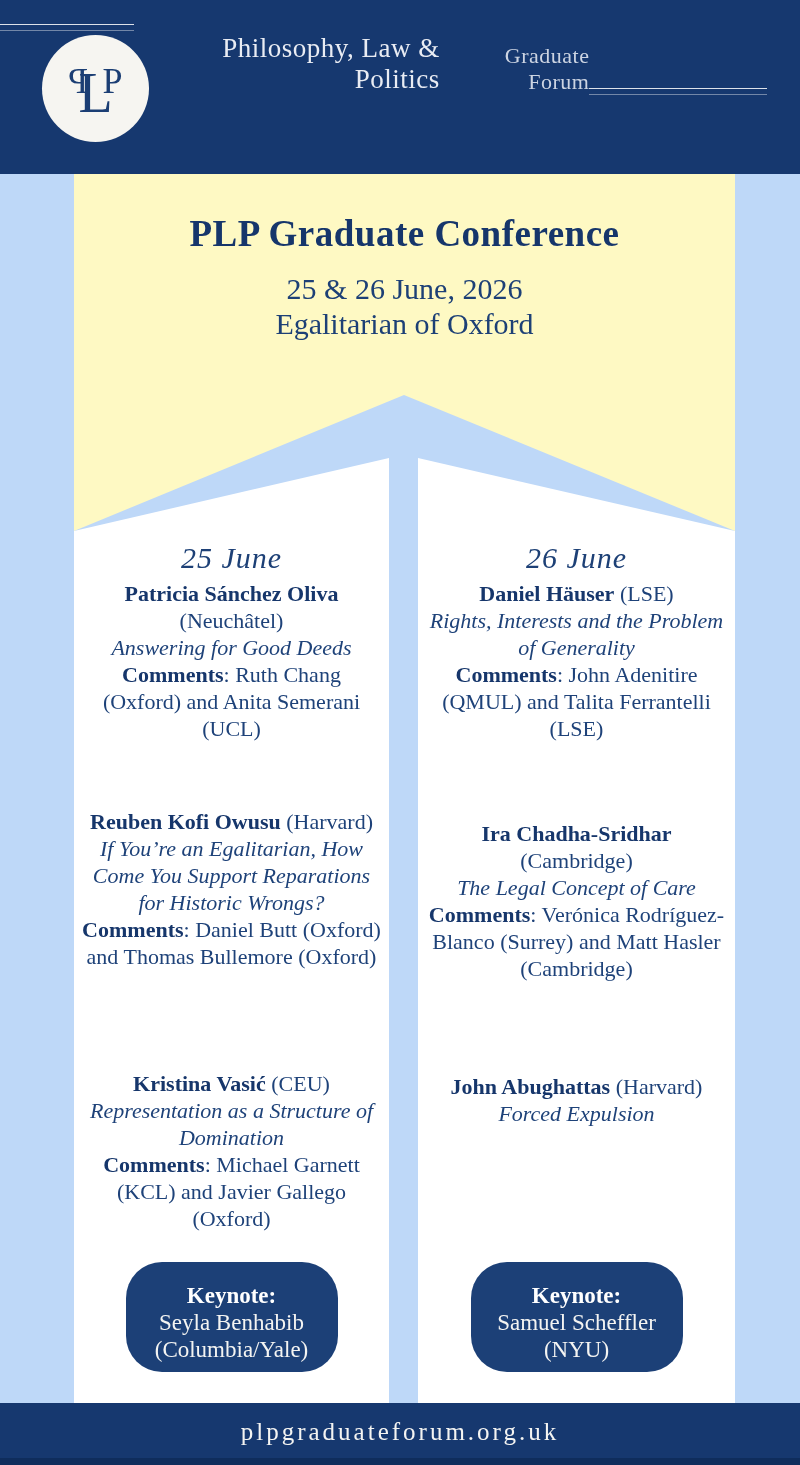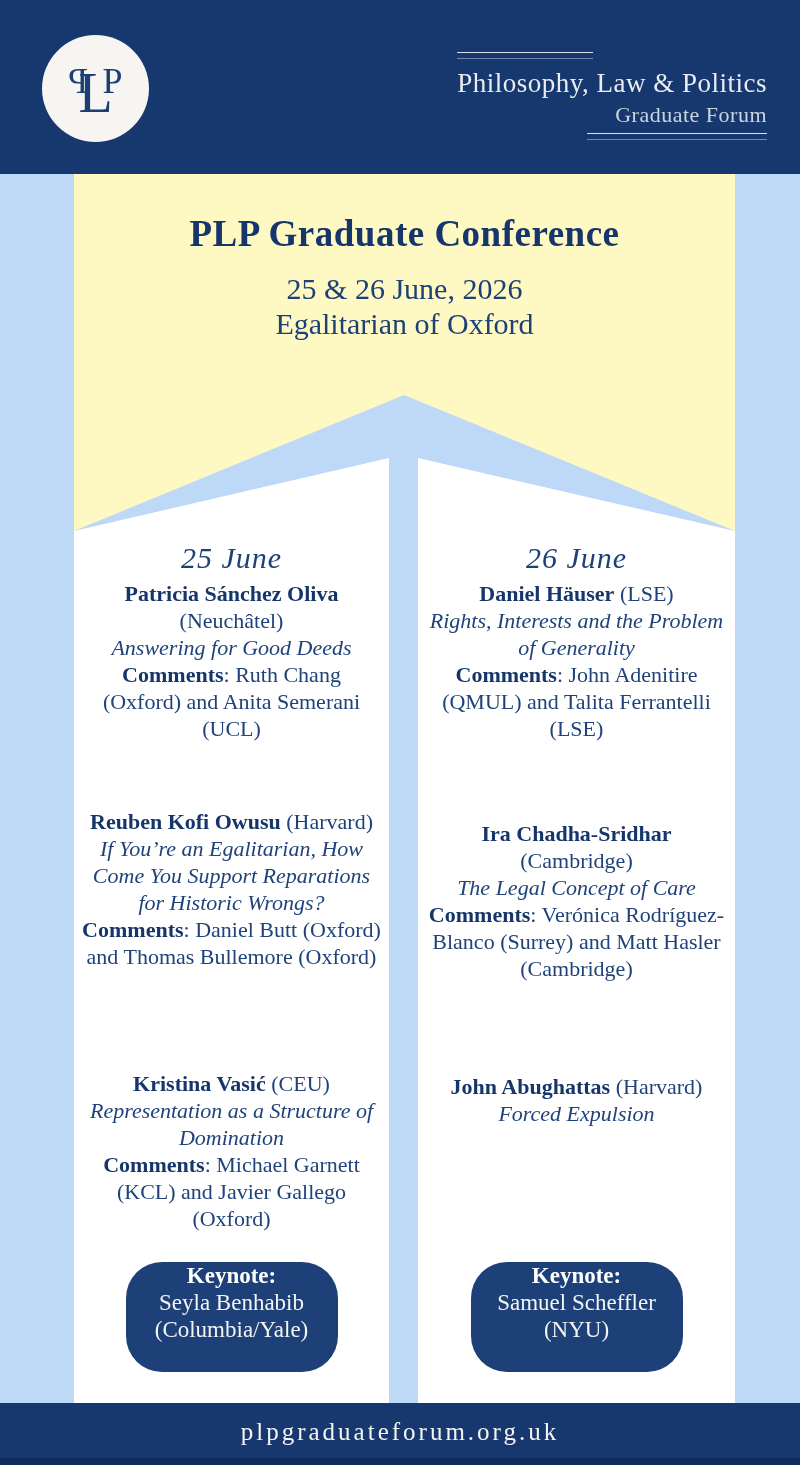--- a/index.html
+++ b/index.html
@@ -23,22 +23,22 @@
     border-radius: 50%;
     background: #f6f5f1;
     display: flex; align-items: center; justify-content: center;
   }
   .monogram { display:flex; align-items:center; color:#1b3e74; line-height:1; }
   .m-p1 { font-size: 36px; transform: scaleX(-1) translateY(-8px); }
   .m-l  { font-size: 56px; margin: 0 -10px; transform: translateY(4px); position:relative; z-index:2; }
   .m-p2 { font-size: 36px; transform: translateY(-8px); }
 
   .header-right {
-    position: absolute; right: 33px; top: 52px;
-    display: flex; flex-direction: column; align-items: flex-end;
+    position: absolute; right: 33px; top: 24px;
+    display: flex; flex-direction: row; align-items: flex-end; text-align: right;
   }
   .rule {
     height: 5px;
     border-top: 1px solid rgba(255,255,255,0.85);
     border-bottom: 1px solid rgba(255,255,255,0.40);
   }
   .rule-top { width: 136px; align-self: flex-start; }
   .rule-bottom { width: 180px; align-self: flex-end; margin-top: 5px; }
   .org-name { margin-top: 9px; font-size: 27px; color: #e9ecf3; letter-spacing: 0.5px; }
   .org-subtitle { margin-top: 3px; font-size: 22px; color: #ccd4e2; letter-spacing: 0.5px; }
@@ -88,21 +88,21 @@
 
   .keynote-box {
     position: absolute; top: 804px; left: 50%;
     transform: translateX(-50%);
     width: 212px; height: 110px;
     background: #1c4077;
     border-radius: 36px;
     text-align: center;
     color: #f4f4f2;
     font-size: 23px; line-height: 27px;
-    box-sizing: border-box; padding-top: 0;
+    box-sizing: border-box; padding-top: 20px;
   }
   .keynote-box .bold { color: #ffffff; }
 
   
   .footer-bar {
     position: absolute; left: 0; bottom: 0;
     width: 800px; height: 62px;
     background: #16386f;
     display: flex; align-items: center; justify-content: center;
   }

